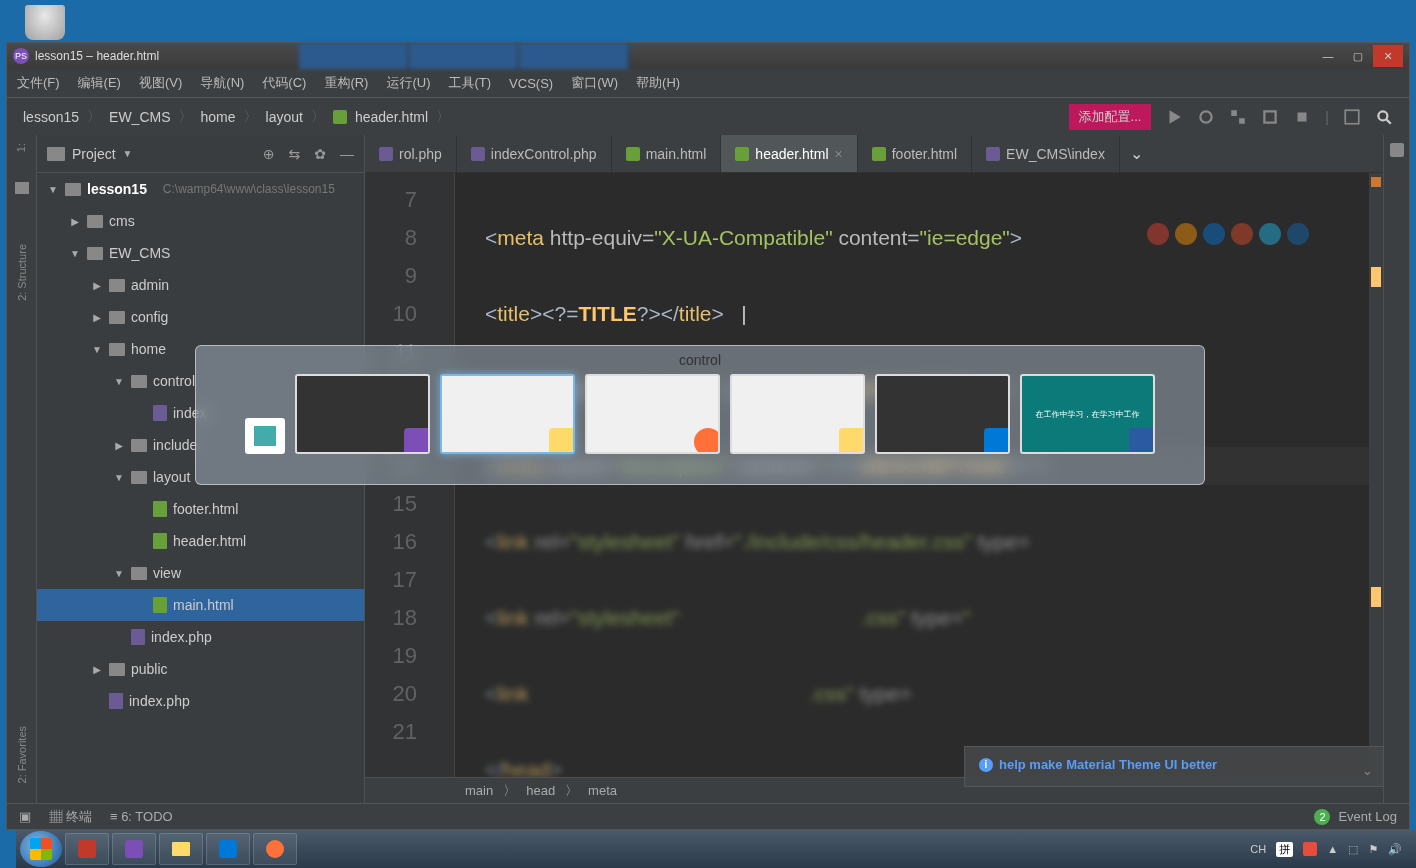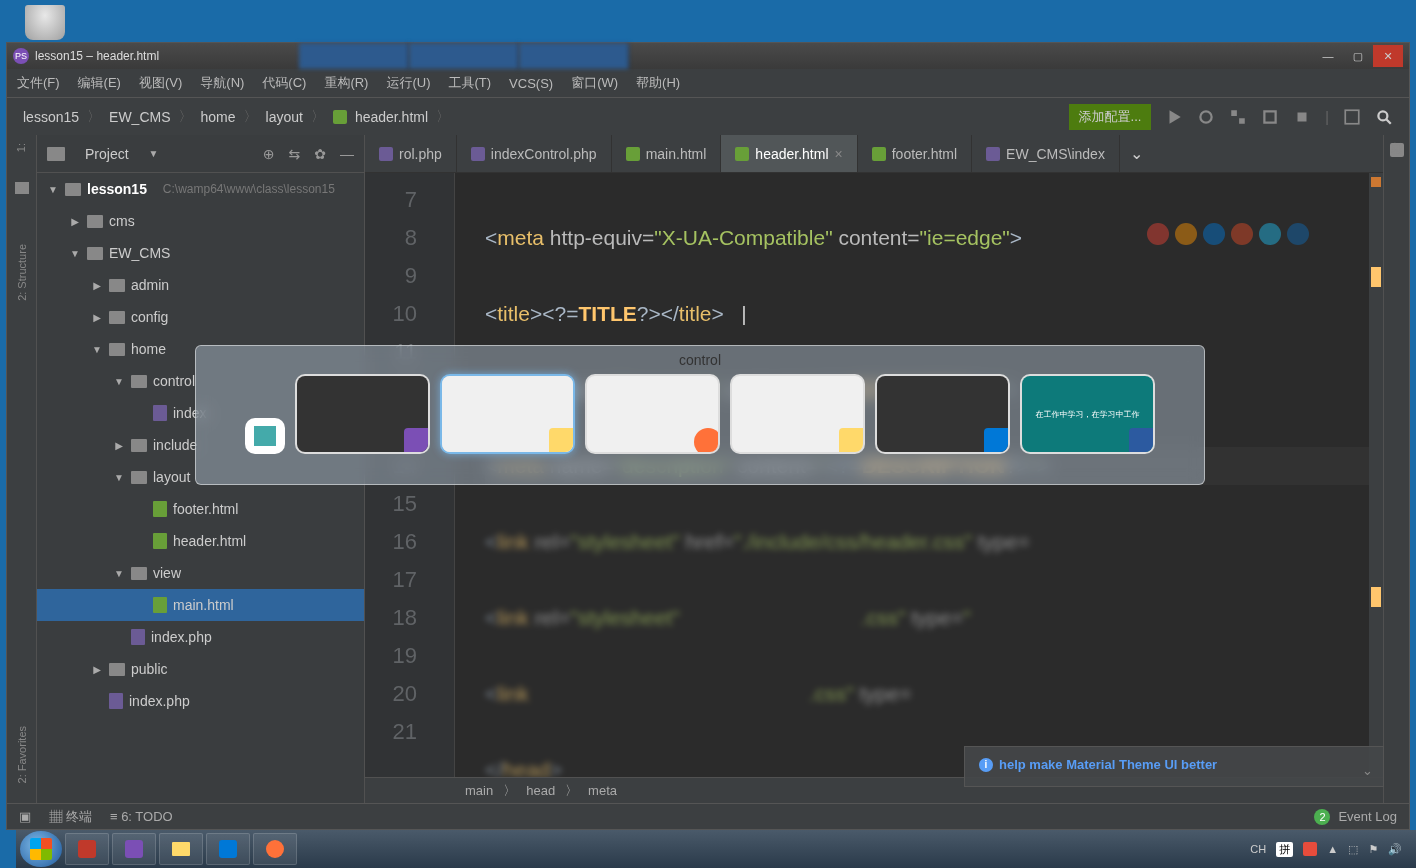--- a/index.html
+++ b/index.html
@@ -15,27 +15,27 @@
 .win-btn{width:30px;height:22px;display:flex;align-items:center;justify-content:center;color:#ccc;font-size:11px;}
 .win-close{background:#c0392b;}
 .menu-bar{height:28px;background:#3c3f41;display:flex;align-items:center;padding:0 10px;gap:18px;color:#bbb;font-size:13px;}
 .menu-item{cursor:pointer;}
 .toolbar-row{height:38px;background:#3c3f41;border-top:1px solid #555;display:flex;align-items:center;padding:0 16px;color:#aaa;font-size:14px;}
 .breadcrumb{display:flex;align-items:center;gap:8px;}
 .breadcrumb-sep{color:#666;}
 .breadcrumb-item{color:#ccc;}
 .file-icon-sm{width:14px;height:14px;background:#689f38;display:inline-block;border-radius:2px;}
 .toolbar-right{margin-left:auto;display:flex;align-items:center;gap:14px;}
-.config-btn{background:#4d7c0f;padding:4px 10px;color:#ccc;font-size:13px;border:none;}
+.config-btn{background:#be185d;padding:4px 10px;color:#ccc;font-size:13px;border:none;}
 .tool-icon{width:18px;height:18px;color:#999;}
 .main-area{flex:1;display:flex;overflow:hidden;}
 .left-sidebar{width:30px;background:#3c3f41;border-right:1px solid #515151;display:flex;flex-direction:column;align-items:center;padding-top:8px;gap:30px;color:#888;font-size:11px;}
 .sidebar-label{writing-mode:vertical-rl;transform:rotate(180deg);}
 .project-panel{width:328px;background:#3a3d3f;border-right:1px solid #515151;display:flex;flex-direction:column;}
-.project-header{height:38px;display:flex;align-items:center;padding:0 10px;gap:20px;color:#ccc;font-size:14px;border-bottom:1px solid #515151;}
+.project-header{height:38px;display:flex;align-items:center;padding:0 10px;gap:7px;color:#ccc;font-size:14px;border-bottom:1px solid #515151;}
 .project-header-icon{width:18px;height:14px;background:#888;border-radius:1px;}
 .project-header-tools{margin-left:auto;display:flex;gap:14px;color:#999;}
 .tree{flex:1;overflow:auto;font-size:14px;color:#ccc;}
 .tree-item{display:flex;align-items:center;height:32px;padding-left:10px;gap:6px;}
 .tree-item.selected{background:#2f659c;}
 .tree-arrow{width:12px;text-align:center;color:#aaa;font-size:10px;}
 .tree-folder{width:16px;height:13px;background:#888;border-radius:1px;}
 .tree-file{width:14px;height:16px;background:#689f38;border-radius:1px;}
 .tree-file.php{background:#6b5b95;}
 .tree-file.doc{background:#2b5797;}
@@ -66,21 +66,21 @@
 .right-sidebar{width:26px;background:#3c3f41;border-left:1px solid #515151;display:flex;flex-direction:column;align-items:center;padding-top:8px;color:#888;font-size:11px;}
 .status-bar{height:26px;background:#3c3f41;border-top:1px solid #555;display:flex;align-items:center;padding:0 12px;color:#aaa;font-size:13px;gap:18px;}
 .status-right{margin-left:auto;display:flex;align-items:center;gap:8px;}
 .event-badge{background:#4caf50;color:#fff;width:16px;height:16px;border-radius:50%;font-size:11px;display:inline-flex;align-items:center;justify-content:center;}
 .notification{position:absolute;bottom:42px;right:25px;width:420px;background:rgba(68,71,73,0.92);border:1px solid #555;padding:10px 14px;color:#bbb;font-size:13px;}
 .notification-title{color:#589df6;font-weight:bold;margin-bottom:4px;display:flex;align-items:center;gap:6px;}
 .info-icon{width:14px;height:14px;border-radius:50%;background:#589df6;color:#fff;font-size:10px;display:inline-flex;align-items:center;justify-content:center;}
 .alt-tab{position:absolute;top:345px;left:195px;width:1010px;height:140px;background:rgba(180,195,210,0.45);backdrop-filter:blur(8px);border:1px solid rgba(255,255,255,0.5);border-radius:6px;display:flex;flex-direction:column;align-items:center;padding:6px 20px;}
 .alt-tab-title{color:#333;font-size:14px;margin-bottom:6px;}
 .alt-tab-items{display:flex;gap:10px;align-items:flex-end;}
-.alt-tab-item{width:135px;height:80px;background:#ddd;border:2px solid transparent;border-radius:10px;position:relative;display:flex;align-items:center;justify-content:center;overflow:hidden;}
+.alt-tab-item{width:135px;height:80px;background:#ddd;border:2px solid transparent;border-radius:3px;position:relative;display:flex;align-items:center;justify-content:center;overflow:hidden;}
 .alt-tab-item.small{width:40px;height:36px;background:#fff;}
 .alt-tab-item.selected{border-color:#7ab8e8;box-shadow:0 0 8px rgba(120,180,230,0.8);}
 .alt-tab-item .thumb{width:100%;height:100%;background:#333;}
 .alt-tab-item .thumb.light{background:#f0f0f0;}
 .alt-tab-item .thumb.teal{background:#0d7a7a;display:flex;align-items:center;justify-content:center;color:#fff;font-size:8px;}
 .alt-tab-badge{position:absolute;bottom:-4px;right:-4px;width:28px;height:28px;border-radius:4px;}
 .taskbar{position:absolute;bottom:0;left:16px;right:0;height:38px;background:linear-gradient(#4a5a6a,#2a3a4a);display:flex;align-items:center;padding:0 4px;gap:3px;}
 .start-btn{width:42px;height:36px;background:radial-gradient(circle at 40% 40%,#7db9e8,#1e5799);border-radius:50%;display:flex;align-items:center;justify-content:center;}
 .win-logo{width:22px;height:22px;background:conic-gradient(#f25022 0 25%,#7fba00 25% 50%,#ffb900 50% 75%,#00a4ef 75%);border-radius:2px;}
 .task-item{width:44px;height:32px;background:rgba(255,255,255,0.08);border:1px solid rgba(255,255,255,0.15);border-radius:2px;display:flex;align-items:center;justify-content:center;}

